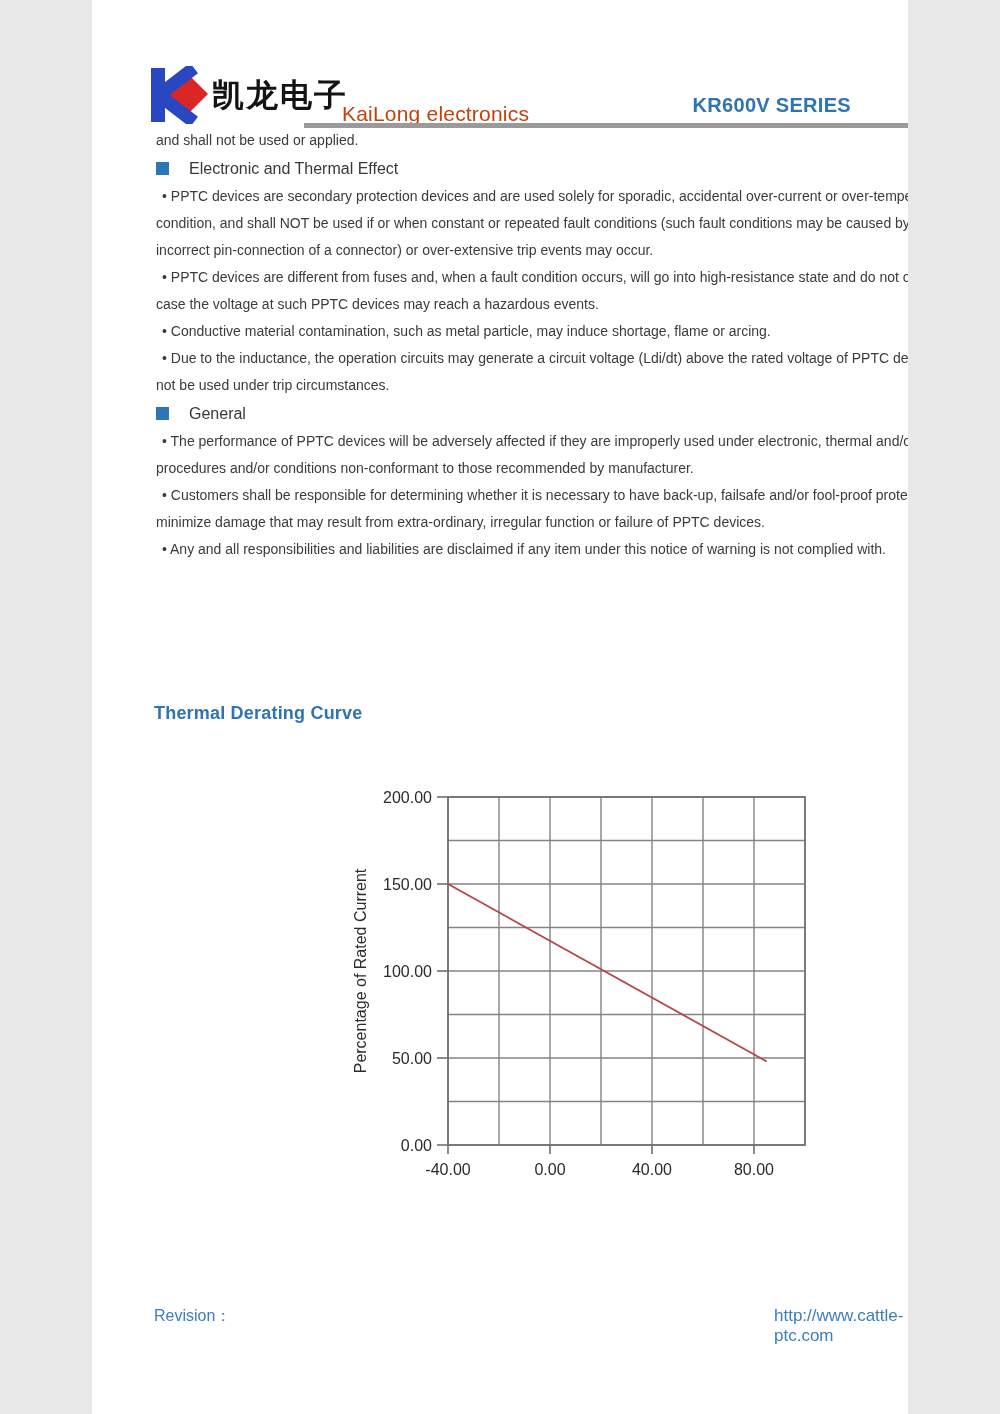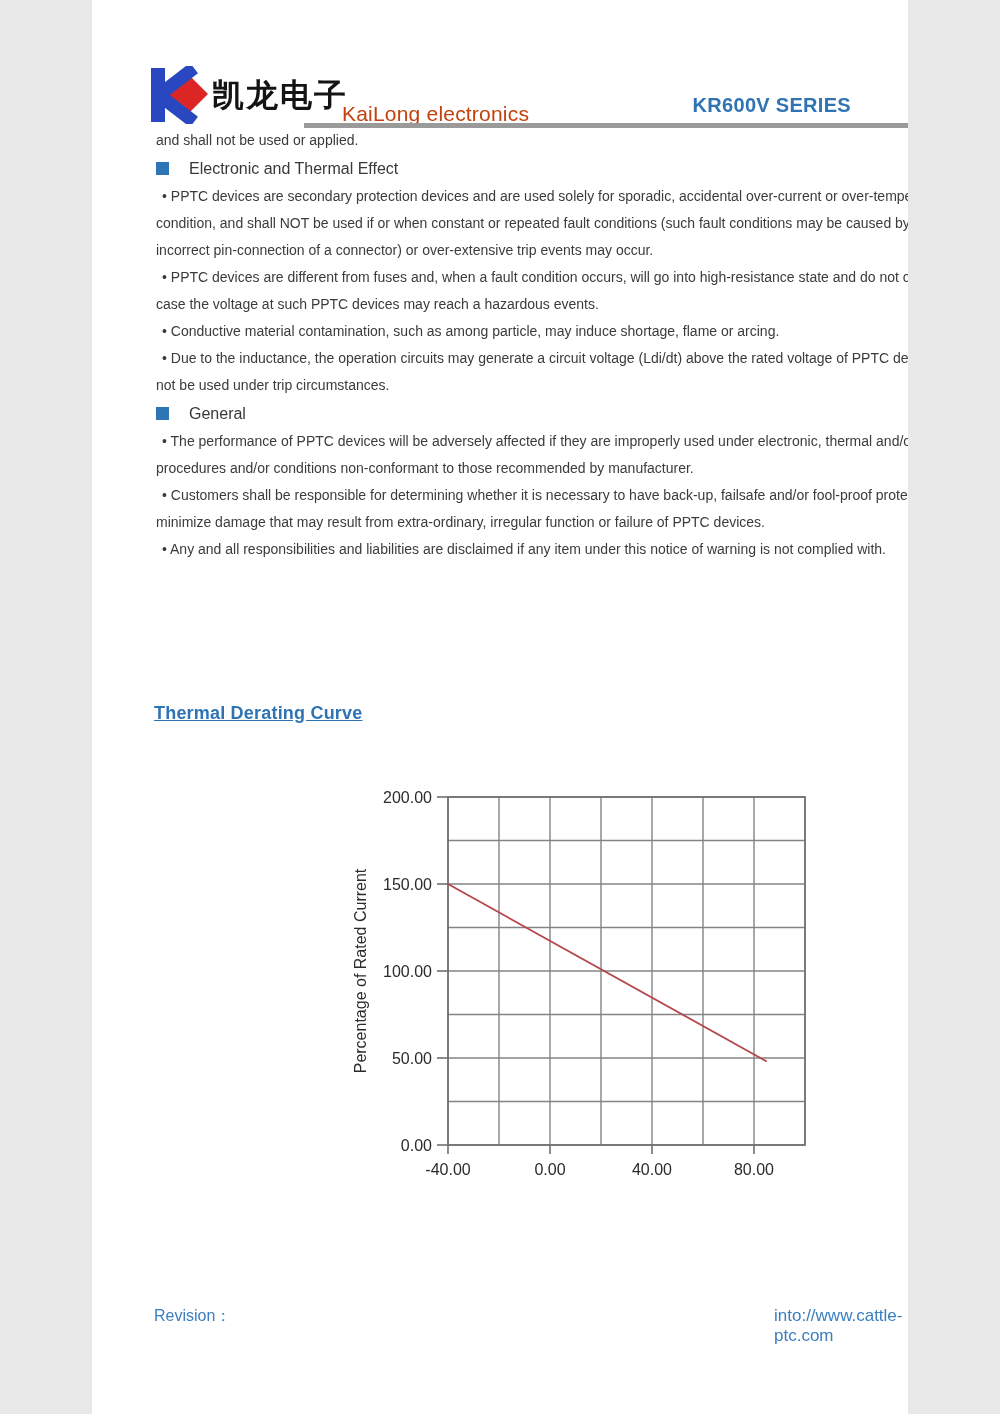--- a/index.html
+++ b/index.html
@@ -43,21 +43,21 @@
   }
   .sq {
     display:inline-block; width:13px; height:13px; background:#2E75B6;
     flex:0 0 auto;
   }
   .bullet { color:#3b3b3b; }
 
   
   .chart-title {
     position:absolute; left:62px; top:703px;
-    font-size:18px; font-weight:bold; color:#2E74B5; letter-spacing:0.2px;text-decoration:underline;
+    font-size:18px; font-weight:bold; color:#2E74B5; letter-spacing:0.2px;
   }
   .chart-wrap { position:absolute; left:256px; top:770px; width:500px; height:420px; }
   .chart-wrap svg { width:100%; height:100%; display:block; }
 
   
   .footer-revision {
     position:absolute; left:62px; top:1306px;
     font-size:16px; color:#3A7EC1;
   }
   .footer-url {
@@ -83,21 +83,21 @@
 
   <div class="body-text">
     <p class="noindent">and shall not be used or applied.</p>
 
     <div class="section-head">
       <span class="sq"></span>
       <span>Electronic and Thermal Effect</span>
     </div>
     <p><span class="bullet">•</span> <span>PPTC devices are secondary protection devices and are used solely for sporadic, accidental over-current or over-temperature error condition, and shall NOT be used if or when constant or repeated fault conditions (such fault conditions may be caused by, among others, incorrect pin-connection of a connector) or over-extensive trip events may occur.</span></p>
     <p><span class="bullet">•</span> <span>PPTC devices are different from fuses and, when a fault condition occurs, will go into high-resistance state and do not open circuit, in which case the voltage at such PPTC devices may reach a hazardous events.</span></p>
-    <p><span class="bullet">•</span> <span>Conductive material contamination, such as among particle, may induce shortage, flame or arcing.</span></p>
+    <p><span class="bullet">•</span> <span>Conductive material contamination, such as metal particle, may induce shortage, flame or arcing.</span></p>
     <p><span class="bullet">•</span> <span>Due to the inductance, the operation circuits may generate a circuit voltage (Ldi/dt) above the rated voltage of PPTC devices, which shall not be used under trip circumstances.</span></p>
 
     <div class="section-head">
       <span class="sq"></span>
       <span>General</span>
     </div>
     <p><span class="bullet">•</span> <span>The performance of PPTC devices will be adversely affected if they are improperly used under electronic, thermal and/or mechanical procedures and/or conditions non-conformant to those recommended by manufacturer.</span></p>
     <p><span class="bullet">•</span> <span>Customers shall be responsible for determining whether it is necessary to have back-up, failsafe and/or fool-proof protection To avoid or minimize damage that may result from extra-ordinary, irregular function or failure of PPTC devices.</span></p>
     <p><span class="bullet">•</span> <span>Any and all responsibilities and liabilities are disclaimed if any item under this notice of warning is not complied with.</span></p>
   </div>
@@ -140,15 +140,15 @@
         <line x1="89" y1="114" x2="100" y2="114" stroke="#6f6f6f" stroke-width="1.6"></line>
         <text x="84" y="119.5" text-anchor="end" fill="#2b2b2b" font-size="16" font-family="Liberation Sans, sans-serif">150.00</text>
         <line x1="89" y1="27" x2="100" y2="27" stroke="#6f6f6f" stroke-width="1.6"></line>
         <text x="84" y="32.5" text-anchor="end" fill="#2b2b2b" font-size="16" font-family="Liberation Sans, sans-serif">200.00</text>
         <polyline points="100,114 418.75,291.48" fill="none" stroke="#B6464B" stroke-width="1.8"></polyline>
         <text x="18" y="201" text-anchor="middle" fill="#2b2b2b" font-size="16" font-family="Liberation Sans, sans-serif" transform="rotate(-90 18 201)">Percentage of Rated Current</text>
       </svg>
   </div>
 
   <div class="footer-revision">Revision：</div>
-  <a class="footer-url" href="#">into://www.cattle-ptc.com</a>
+  <a class="footer-url" href="#">http://www.cattle-ptc.com</a>
 
 </div>
 
 </body></html>

